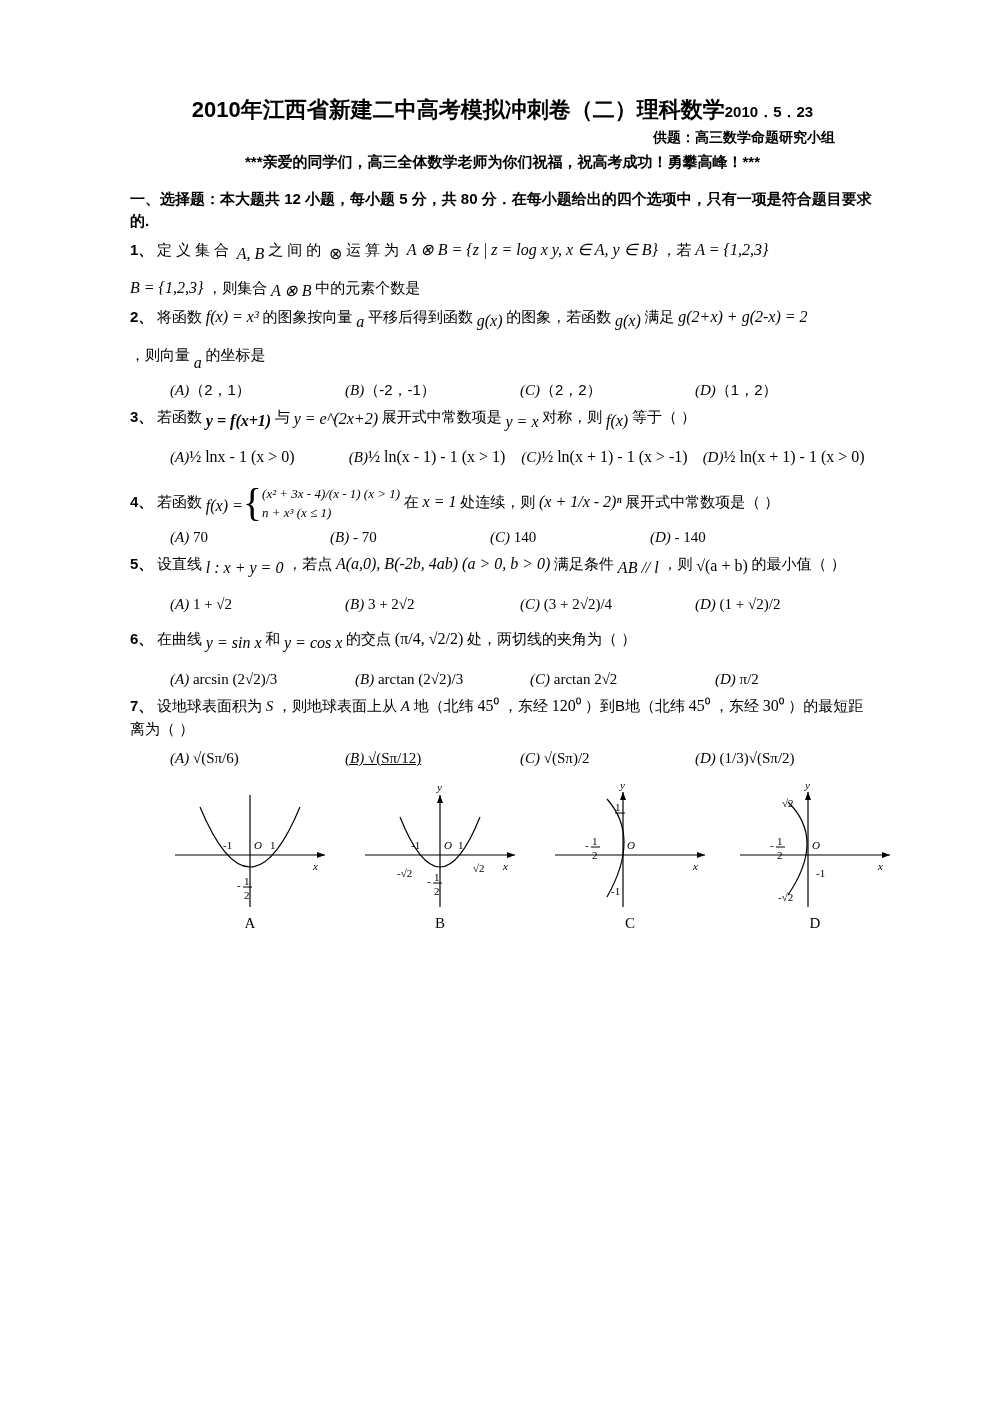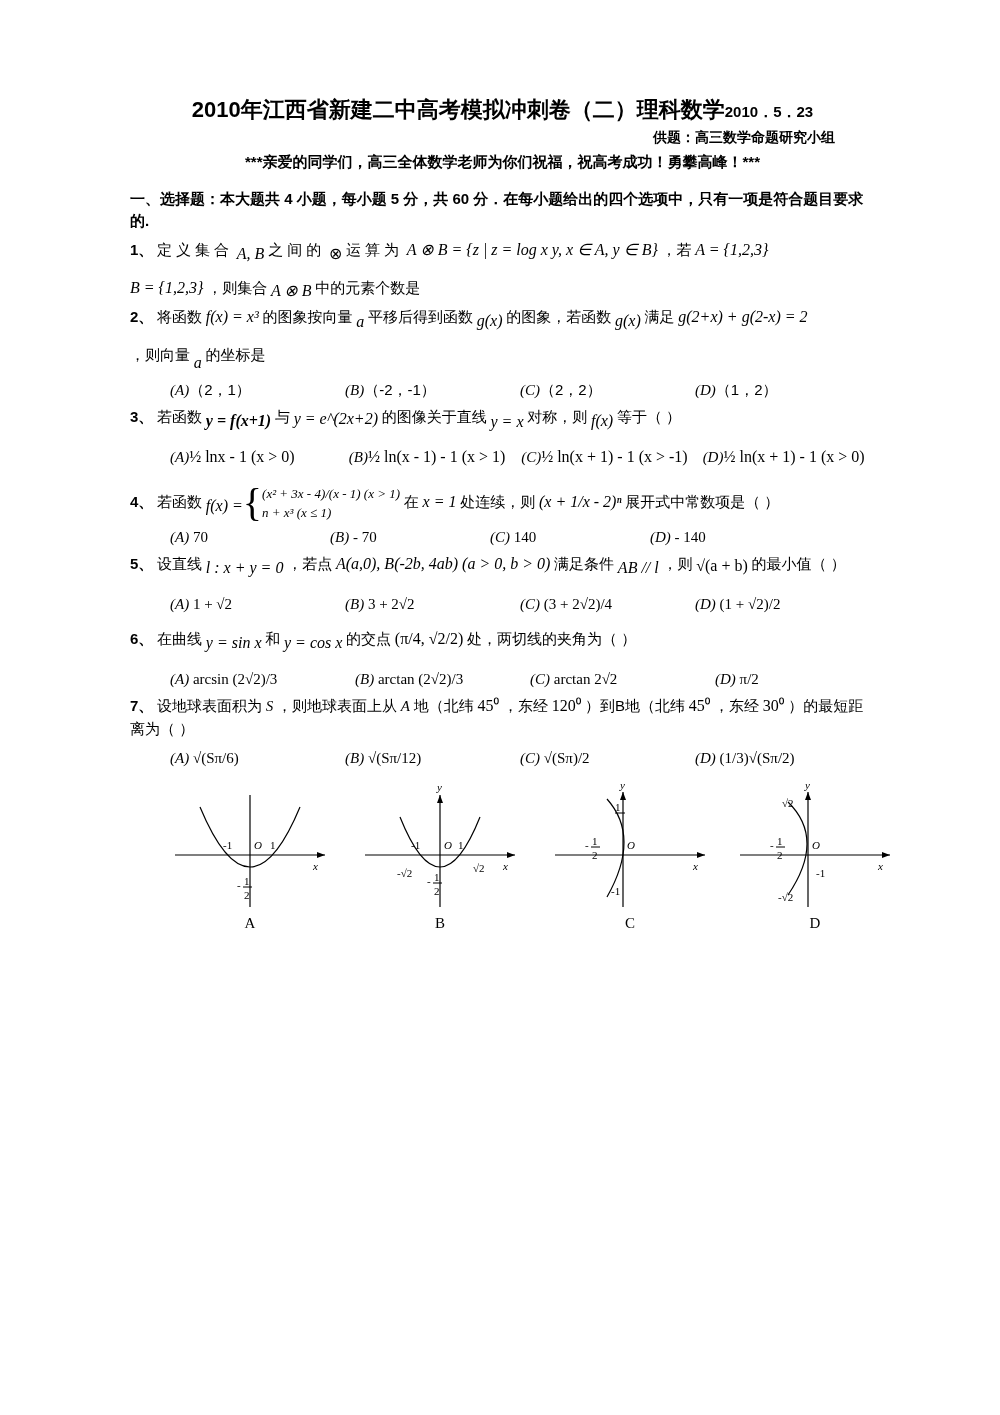--- a/index.html
+++ b/index.html
@@ -120,21 +120,21 @@
  <div class="inner">
 
   <div class="title">
     <span>2010年江西省新建二中高考模拟冲刺卷（二）理科数学</span><span class="date">2010．5．23</span>
   </div>
 
   <div class="subline">供题：高三数学命题研究小组</div>
 
   <div class="greet">***亲爱的同学们，高三全体数学老师为你们祝福，祝高考成功！勇攀高峰！***</div>
 
-  <div class="sec-head">一、选择题：本大题共 4 小题，每小题 5 分，共 60 分．在每小题给出的四个选项中，只有一项是符合题目要求的.</div>
+  <div class="sec-head">一、选择题：本大题共 12 小题，每小题 5 分，共 80 分．在每小题给出的四个选项中，只有一项是符合题目要求的.</div>
 
   <div class="q">
     <span class="qnum">1、</span>
     <span class="cn" style="letter-spacing:4px;">定义集合</span>
     <span class="mathi sm" style="vertical-align:-4px;">A, B</span>
     <span class="cn" style="letter-spacing:4px;">之间的</span>
     <span class="math sm" style="vertical-align:-4px;">⊗</span>
     <span class="cn" style="letter-spacing:4px;">运算为</span>
     <span class="mathi sm">A ⊗ B = {z | z = log x y, x ∈ A, y ∈ B}</span>
     <span class="cn">，若</span>
@@ -171,21 +171,21 @@
     <span style="width:175px;"><span class="olabel">(C)</span><span class="cn">（2，2）</span></span>
     <span style="width:175px;"><span class="olabel">(D)</span><span class="cn">（1，2）</span></span>
   </div>
 
   <div class="q">
     <span class="qnum">3、</span>
     <span class="cn">若函数</span>
     <span class="mathi sm" style="vertical-align:-4px;font-weight:bold;">y = f(x+1)</span>
     <span class="cn">与</span>
     <span class="mathi sm" style="vertical-align:-2px;">y = e^(2x+2)</span>
-    <span class="cn">的图像关于直线</span>
+    <span class="cn">展开式中常数项是</span>
     <span class="mathi sm" style="vertical-align:-5px;">y = x</span>
     <span class="cn">对称，则</span>
     <span class="mathi sm" style="vertical-align:-4px;">f(x)</span>
     <span class="cn">等于（     ）</span>
   </div>
   <div class="opts" style="margin-top:14px;">
     <span style="width:175px;"><span class="olabel">(A)</span><span class="math sm">½ lnx - 1 (x &gt; 0)</span></span>
     <span style="width:190px;margin-left:20px;"><span class="olabel">(B)</span><span class="math sm">½ ln(x - 1) - 1 (x &gt; 1)</span></span>
     <span style="width:200px;"><span class="olabel">(C)</span><span class="math sm">½ ln(x + 1) - 1 (x &gt; -1)</span></span>
     <span style="width:190px;"><span class="olabel">(D)</span><span class="math sm">½ ln(x + 1) - 1 (x &gt; 0)</span></span>
@@ -258,21 +258,21 @@
     <span class="cn">，东经</span>
     <span class="math sm">120⁰</span>
     <span class="cn">）到B地（北纬</span>
     <span class="math sm">45⁰</span>
     <span class="cn">，东经</span>
     <span class="math sm">30⁰</span>
     <span class="cn">）的最短距离为（     ）</span>
   </div>
   <div class="opts" style="margin-top:10px;">
     <span style="width:175px;"><span class="olabel">(A)</span> <span class="math">√(Sπ/6)</span></span>
-    <span style="width:175px;"><span class="olabel">(B)</span> <span class="math">√(Sπ/12)</span></span>
+    <span style="width:175px;text-decoration:underline;"><span class="olabel">(B)</span> <span class="math">√(Sπ/12)</span></span>
     <span style="width:175px;"><span class="olabel">(C)</span> <span class="math">√(Sπ)/2</span></span>
     <span style="width:175px;"><span class="olabel">(D)</span> <span class="math">(1/3)√(Sπ/2)</span></span>
   </div>
 
 
   <div class="figs">
 
     <div class="fig" style="left:35px;">
       <svg width="170" height="140" viewBox="0 0 170 140">
         <line x1="10" y1="78" x2="160" y2="78" stroke="#000" stroke-width="1.2"></line>

